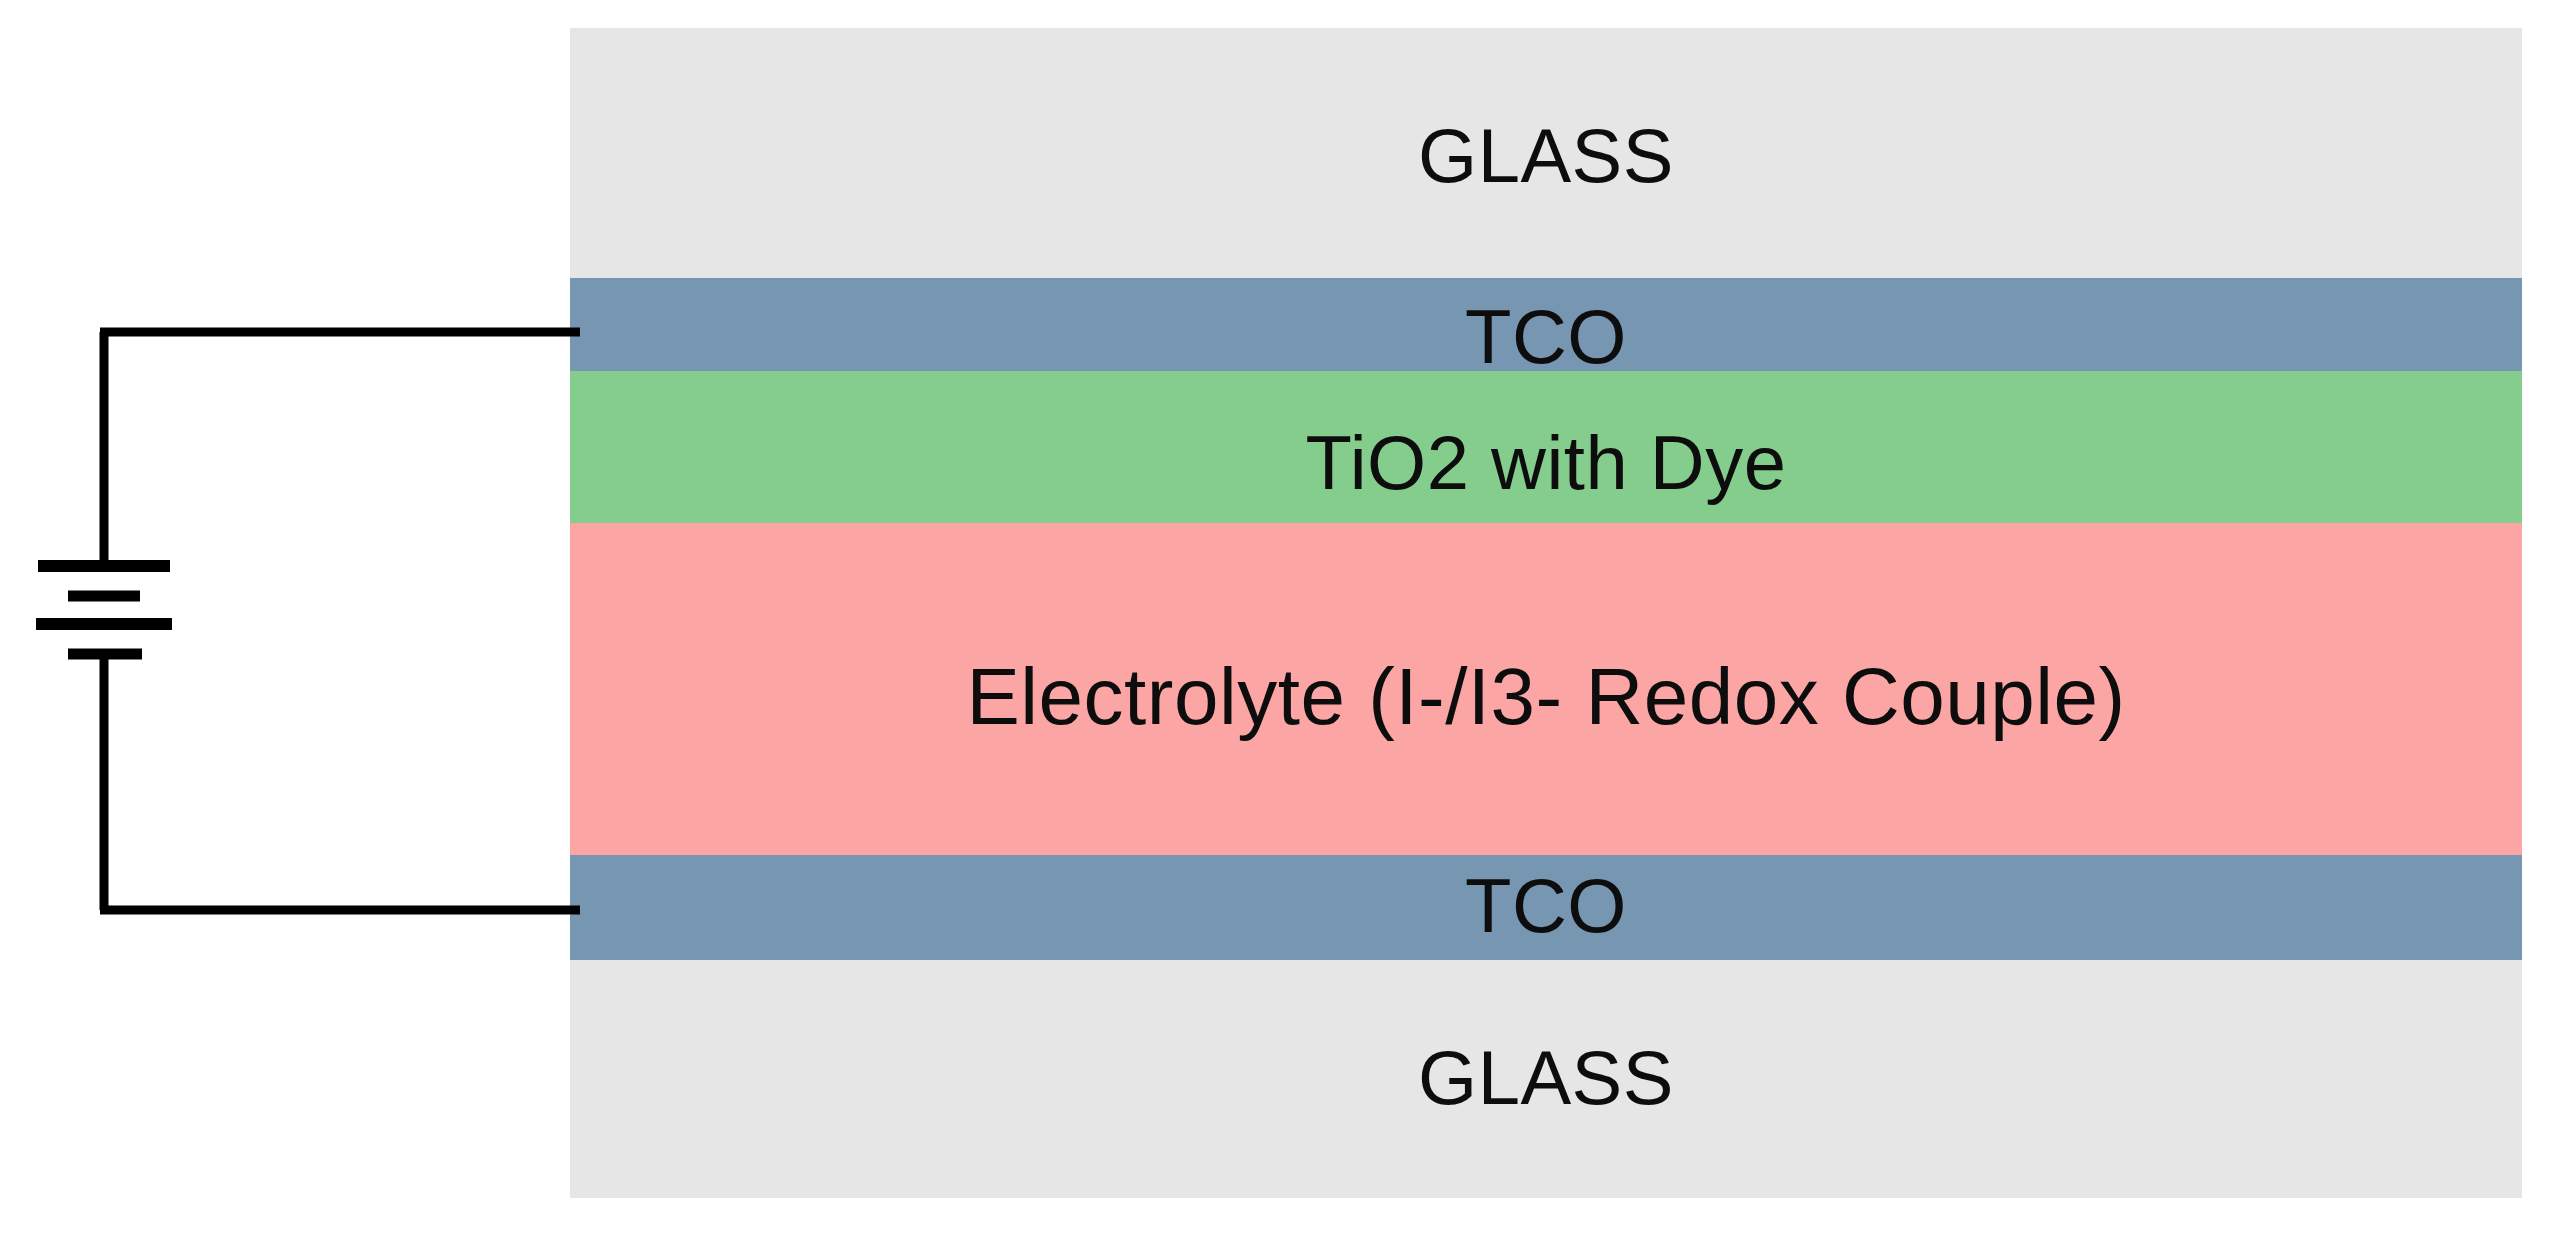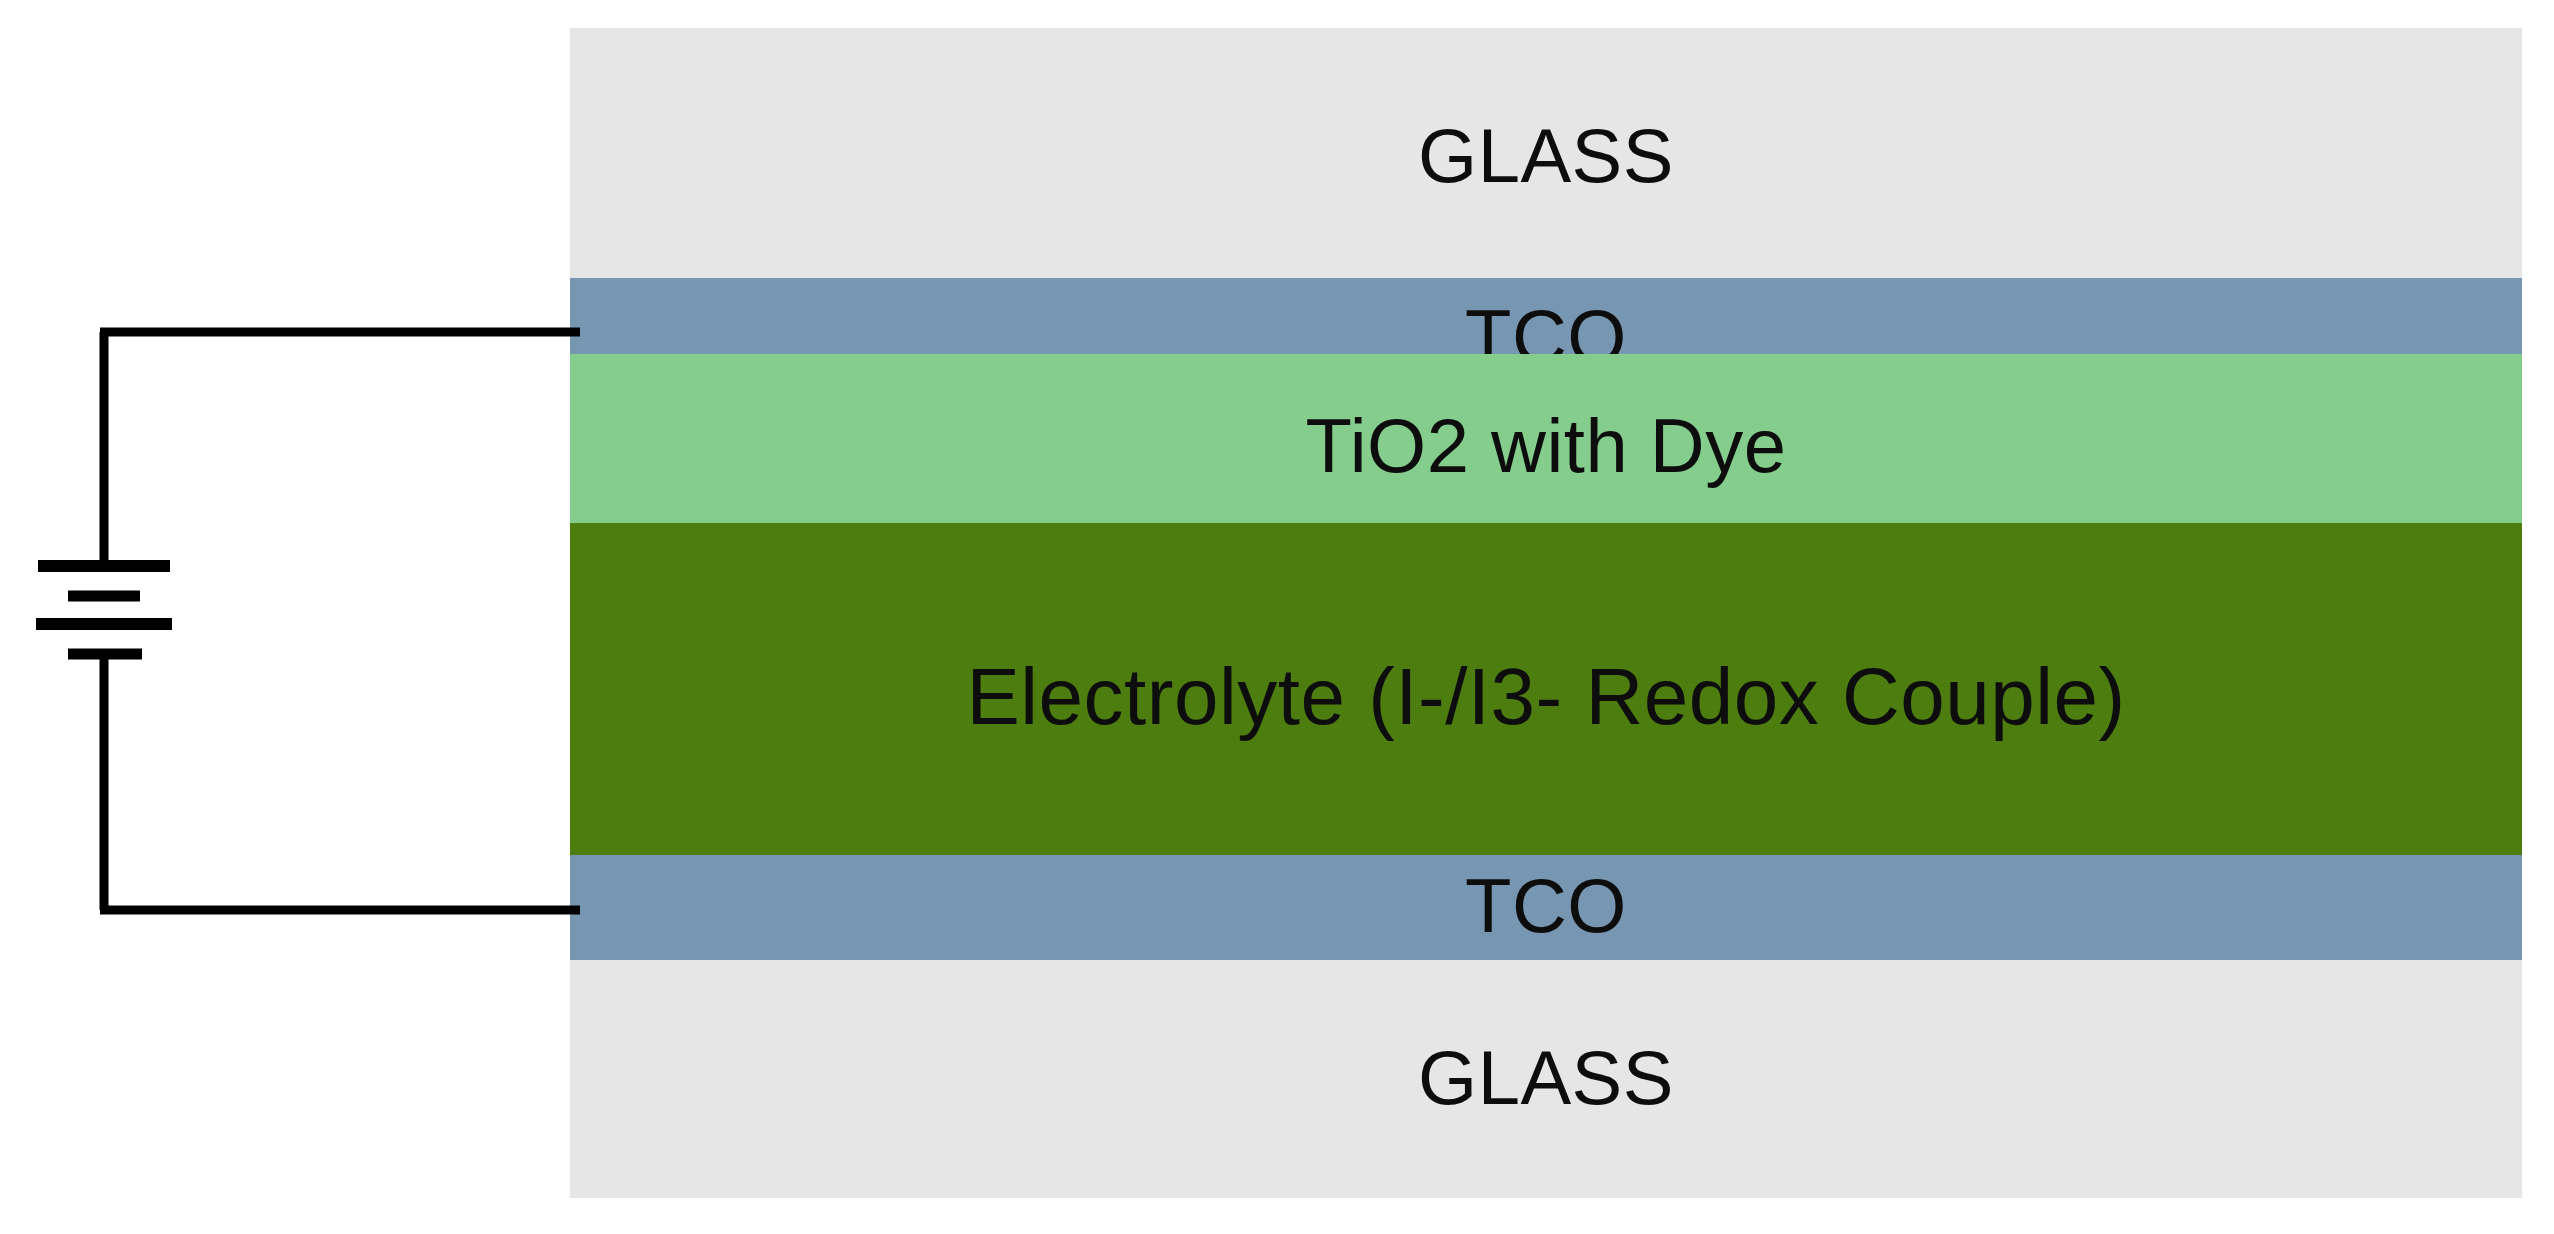--- a/index.html
+++ b/index.html
@@ -42,21 +42,21 @@
     color: #0d0d0d;
     font-family: Liberation Sans, sans-serif;
     font-weight: 400;
     white-space: nowrap;
     letter-spacing: 0.5px;
   }
 
   
   #layer-glass-top   { top: 0px;    height: 250px; background: #e6e6e6; }
   #layer-tco-top     { top: 250px;  height: 97px;  background: #7796b2; }
-  #layer-tio2        { top: 326px;  height: 175px; background: #84cd8c; }
+  #layer-tio2        { top: 343px;  height: 175px; background: #84cd8c; }
   #layer-electrolyte { top: 495px;  height: 332px; background: #fccfac; }
   #layer-tco-bottom  { top: 827px;  height: 105px; background: #7796b2; }
   #layer-glass-bot   { top: 932px;  height: 238px; background: #e6e6e6; }
 
   #layer-glass-top   .layer-label { font-size: 76px; transform: translateY(2px); }
   #layer-tco-top     .layer-label { font-size: 76px; transform: translateY(10px); }
   #layer-tio2        .layer-label { font-size: 76px; transform: translateY(4px); }
   #layer-electrolyte .layer-label { font-size: 80px; transform: translateY(8px); }
   #layer-tco-bottom  .layer-label { font-size: 76px; transform: translateY(-2px); }
   #layer-glass-bot   .layer-label { font-size: 76px; transform: translateY(-2px); }
@@ -84,21 +84,21 @@
     </div>
 
     <div class="layer" id="layer-tco-top" style="background: rgb(119, 150, 178);">
       <span class="layer-label">TCO</span>
     </div>
 
     <div class="layer" id="layer-tio2" style="background: rgb(132, 205, 140);">
       <span class="layer-label">TiO2 with Dye</span>
     </div>
 
-    <div class="layer" id="layer-electrolyte" style="background: #4d7c0f;">
+    <div class="layer" id="layer-electrolyte" style="background: #fca5a5;">
       <span class="layer-label">Electrolyte (I-/I3- Redox Couple)</span>
     </div>
 
     <div class="layer" id="layer-tco-bottom" style="background: rgb(119, 150, 178);">
       <span class="layer-label">TCO</span>
     </div>
 
     <div class="layer" id="layer-glass-bot" style="background: rgb(230, 230, 230);">
       <span class="layer-label">GLASS</span>
     </div>

